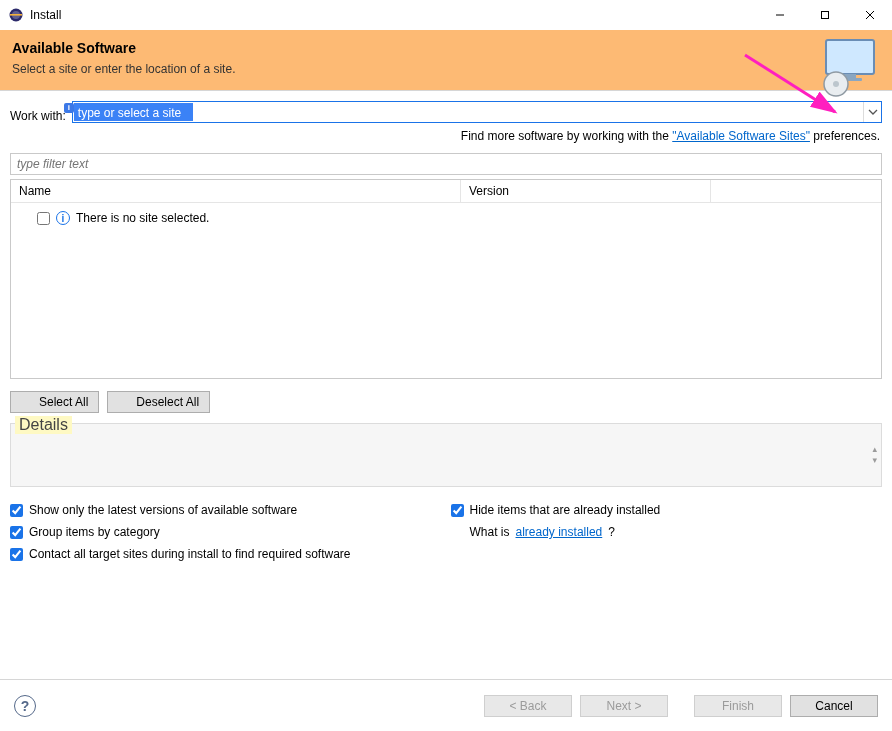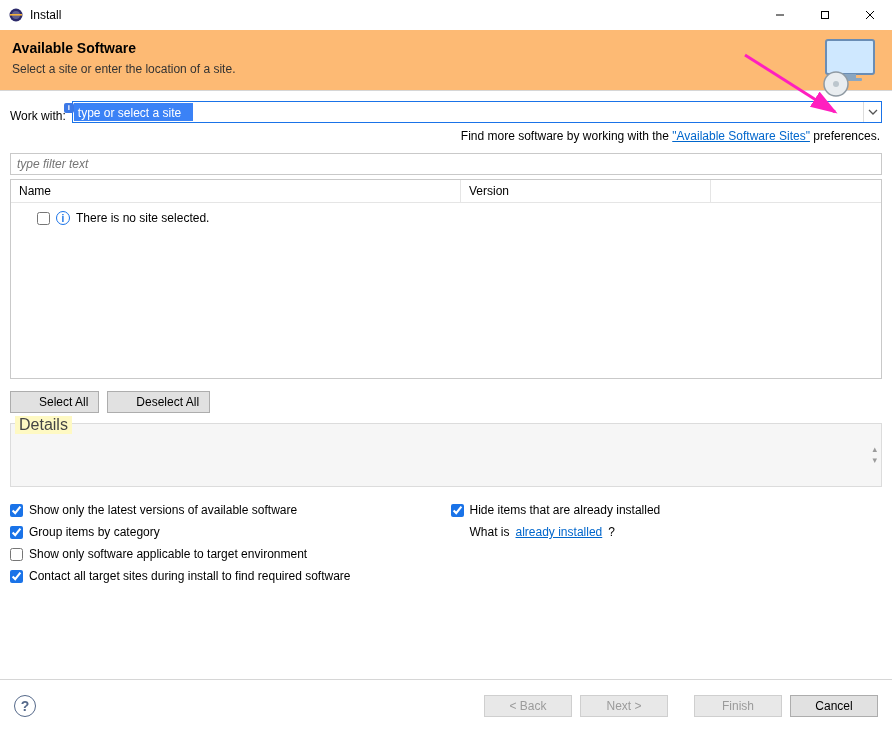--- a/index.html
+++ b/index.html
@@ -160,24 +160,20 @@
     <div class="options-col">
       <label class="opt">
           <input type="checkbox" checked="" style=""> 
           <span>Show only the latest versions of available software</span>
         </label>
       <label class="opt">
           <input type="checkbox" checked="" style=""> 
           <span>Group items by category</span>
         </label>
       <label class="opt">
-          <input type="checkbox" style=""> 
-          <span>Show only software applicable to target environment</span>
-        </label>
-      <label class="opt">
           <input type="checkbox" checked="" style=""> 
           <span>Contact all target sites during install to find required software</span>
         </label>
     </div>
     <div class="options-col">
       <label class="opt">
           <input type="checkbox" checked="" style=""> 
           <span>Hide items that are already installed</span>
         </label>
       <div class="opt" style="padding-left:19px">

